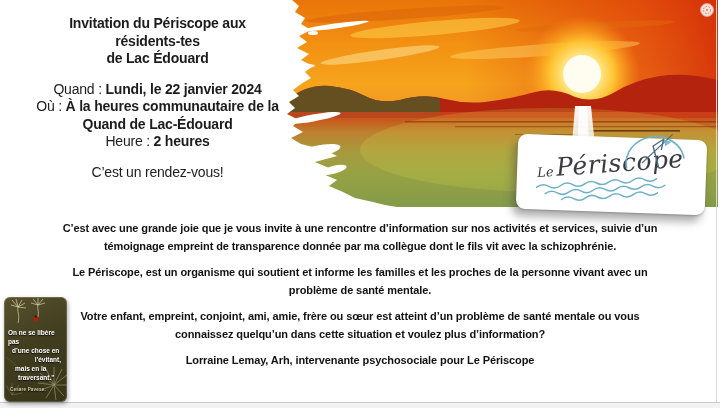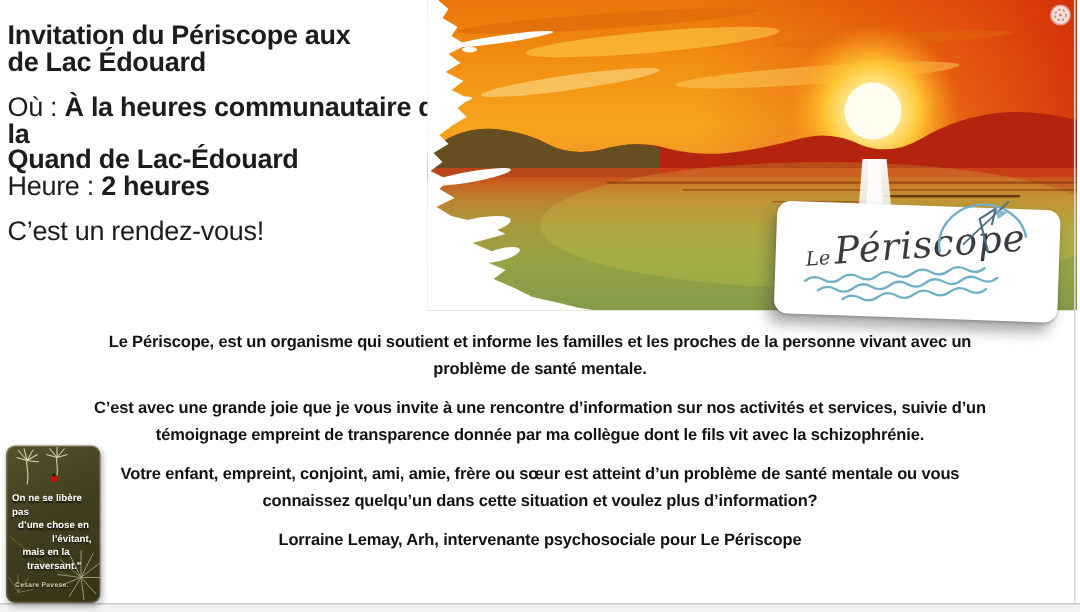--- a/index.html
+++ b/index.html
@@ -1,21 +1,21 @@
 <!DOCTYPE html>
 <html><head>
 <meta charset="utf-8">
 <style>
   html,body{margin:0;padding:0;background:#fff;}
   .page{position:relative;width:720px;height:408px;background:#ffffff;overflow:hidden;
         font-family:"Liberation Sans",sans-serif;color:#161616;}
 
   
-  .invite{position:absolute;left:5px;top:15px;width:305px;
-          font-size:18px;line-height:17.5px;letter-spacing:-0.2px;color:#1c1c1c;}
+  .invite{position:absolute;left:5px;top:15px;width:305px;text-align:center;
+          font-size:14px;line-height:17.5px;letter-spacing:-0.2px;color:#1c1c1c;}
   .invite .b{font-weight:bold;}
   .invite .gap{height:13px;}
 
   
   .sunset{position:absolute;left:285px;top:0;width:433px;height:207px;}
   .sunset svg{display:block;}
 
   
   .logo-card{position:absolute;left:517px;top:137px;width:189px;height:75px;
              background:linear-gradient(180deg,#ffffff 0%,#f7f7f4 70%,#ededе8 100%);
@@ -62,22 +62,24 @@
   .footer-strip{position:absolute;left:0;right:0;bottom:0;height:5px;background:#f2f2f2;
                 border-top:1px solid #c9c9c9;}
 </style>
 </head>
 <body>
 
 <div class="page">
 
   <div class="invite">
     <div class="t b">Invitation du Périscope aux</div>
+    <div class="t b">résidents-tes</div>
     <div class="t b">de Lac Édouard</div>
     <div class="gap"></div>
+    <div class="t"><span>Quand : </span><span class="b">Lundi, le 22 janvier 2024</span></div>
     <div class="t"><span>Où : </span><span class="b">À la heures communautaire de la</span></div>
     <div class="t"><span class="b">Quand de Lac-Édouard</span></div>
     <div class="t"><span>Heure : </span><span class="b">2 heures</span></div>
     <div class="gap"></div>
     <div class="t">C’est un rendez-vous!</div>
   </div>
 
   <div class="sunset">
     <svg width="433" height="207" viewBox="0 0 433 207">
       <defs>
@@ -169,26 +171,26 @@
 
   <div class="corner-icon">
     <svg width="10" height="10" viewBox="0 0 10 10">
       <circle cx="5" cy="5" r="3.6" fill="none" stroke="#cf8074" stroke-width="1" stroke-dasharray="1.6 1.4"></circle>
       <circle cx="5" cy="5" r="1" fill="#cf8074"></circle>
     </svg>
   </div>
 
   <div class="body-text">
     <p>
+      <span class="bl" style="display:block">C’est avec une grande joie que je vous invite à une rencontre d’information sur nos activités et services, suivie d’un</span>
+      <span class="bl" style="display:block">témoignage empreint de transparence donnée par ma collègue dont le fils vit avec la schizophrénie.</span>
+    </p>
+    <p>
       <span class="bl" style="display:block">Le Périscope, est un organisme qui soutient et informe les familles et les proches de la personne vivant avec un</span>
       <span class="bl" style="display:block">problème de santé mentale.</span>
-    </p>
-    <p>
-      <span class="bl" style="display:block">C’est avec une grande joie que je vous invite à une rencontre d’information sur nos activités et services, suivie d’un</span>
-      <span class="bl" style="display:block">témoignage empreint de transparence donnée par ma collègue dont le fils vit avec la schizophrénie.</span>
     </p>
     <p>
       <span class="bl" style="display:block">Votre enfant, empreint, conjoint, ami, amie, frère ou sœur est atteint d’un problème de santé mentale ou vous</span>
       <span class="bl" style="display:block">connaissez quelqu’un dans cette situation et voulez plus d’information?</span>
     </p>
     <p>
       <span class="bl" style="display:block">Lorraine Lemay, Arh, intervenante psychosociale pour Le Périscope</span>
     </p>
   </div>
 

